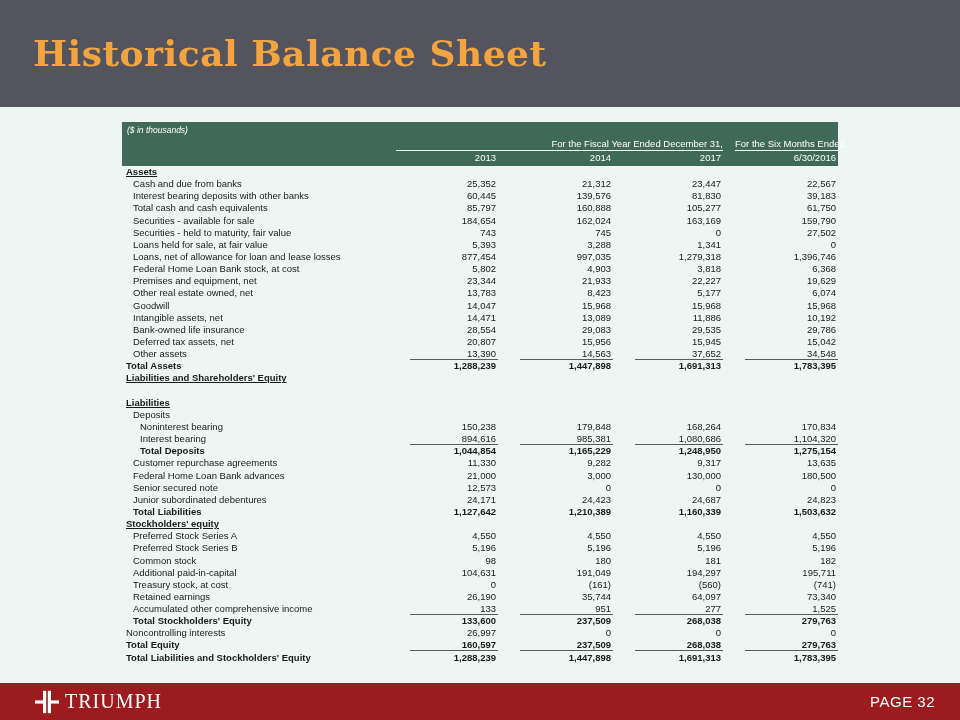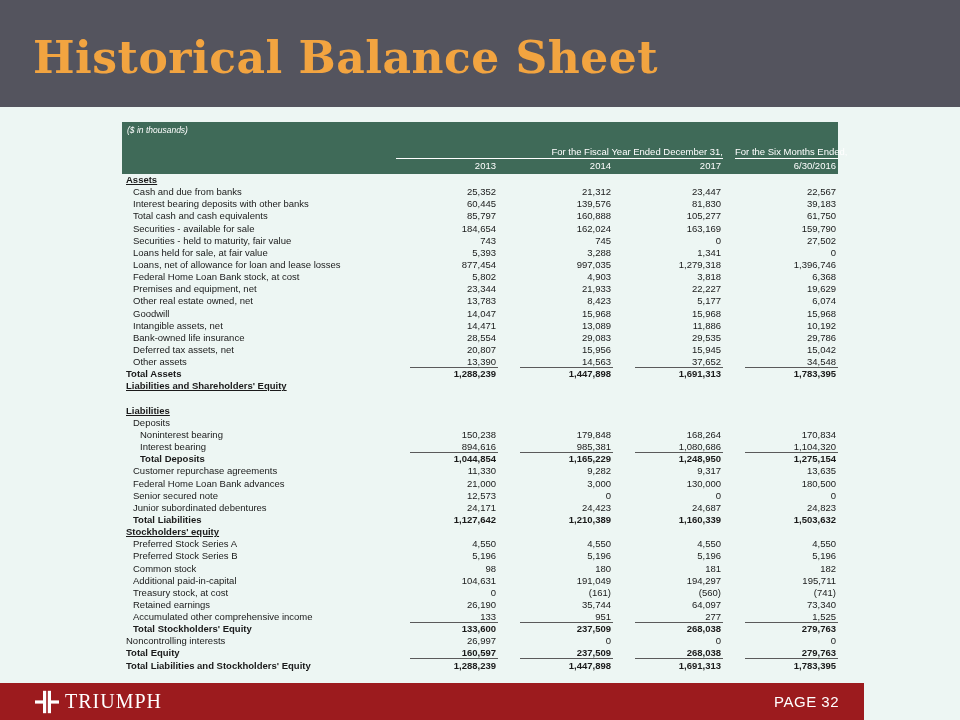--- a/index.html
+++ b/index.html
@@ -10,28 +10,28 @@
     color:#1a1a1a;
   }
   
   .top-band{
     position:absolute;top:0;left:0;width:960px;height:107px;
     background:#54545E;
   }
   .top-band h1{
     margin:0;padding:34px 0 0 33px;
     font-family:"DejaVu Serif",serif;
-    font-weight:bold;font-size:44px;line-height:1.1;
+    font-weight:bold;font-size:36px;line-height:1.1;
     color:#F2A440;letter-spacing:0.5px;
   }
   
   .fin-table{position:absolute;left:122px;top:122px;width:716px;}
   .cols{display:grid;grid-template-columns:266px 110px 115px 110px 115px;}
   .thead{
-    position:relative;height:52px;background:#3F6A58;color:#ffffff;
+    position:relative;height:44px;background:#3F6A58;color:#ffffff;
     font-size:9.5px;
   }
   .units{
     position:absolute;top:3px;left:5px;
     font-style:italic;font-size:8.5px;
   }
   .group-row{position:absolute;left:0;right:0;bottom:15px;height:14px;line-height:13px;}
   .group{border-bottom:1px solid #ffffff;white-space:nowrap;}
   .g1{grid-column:2/5;text-align:right;margin-left:8px;}
   .g2{grid-column:5/6;text-align:right;margin-left:12px;padding-right:16px;}
@@ -42,21 +42,21 @@
   .trow .lbl{white-space:nowrap;overflow:hidden;}
   .trow .num{text-align:right;padding-right:2px;position:relative;}
   .trow.bold{font-weight:bold;}
   .trow .lbl.u{text-decoration:underline;text-underline-offset:1px;}
   .trow .num.rule::after{
     content:"";position:absolute;left:22px;right:0;bottom:0.5px;
     border-bottom:1px solid #5a5a5a;
   }
   
   .footer-bar{
-    position:absolute;left:0;bottom:0;width:864px;height:37px;
+    position:absolute;left:0;bottom:0;width:960px;height:37px;
     background:#9C1B1E;color:#ffffff;
     display:flex;align-items:center;justify-content:space-between;
     box-sizing:border-box;padding:0 25px 0 35px;
   }
   .brand{display:flex;align-items:center;gap:6px;}
   .brand svg{display:block;}
   .brand-name{
     font-family:"Liberation Serif",serif;font-size:20px;letter-spacing:1px;
   }
   .page-number{font-size:15px;letter-spacing:0.5px;}

